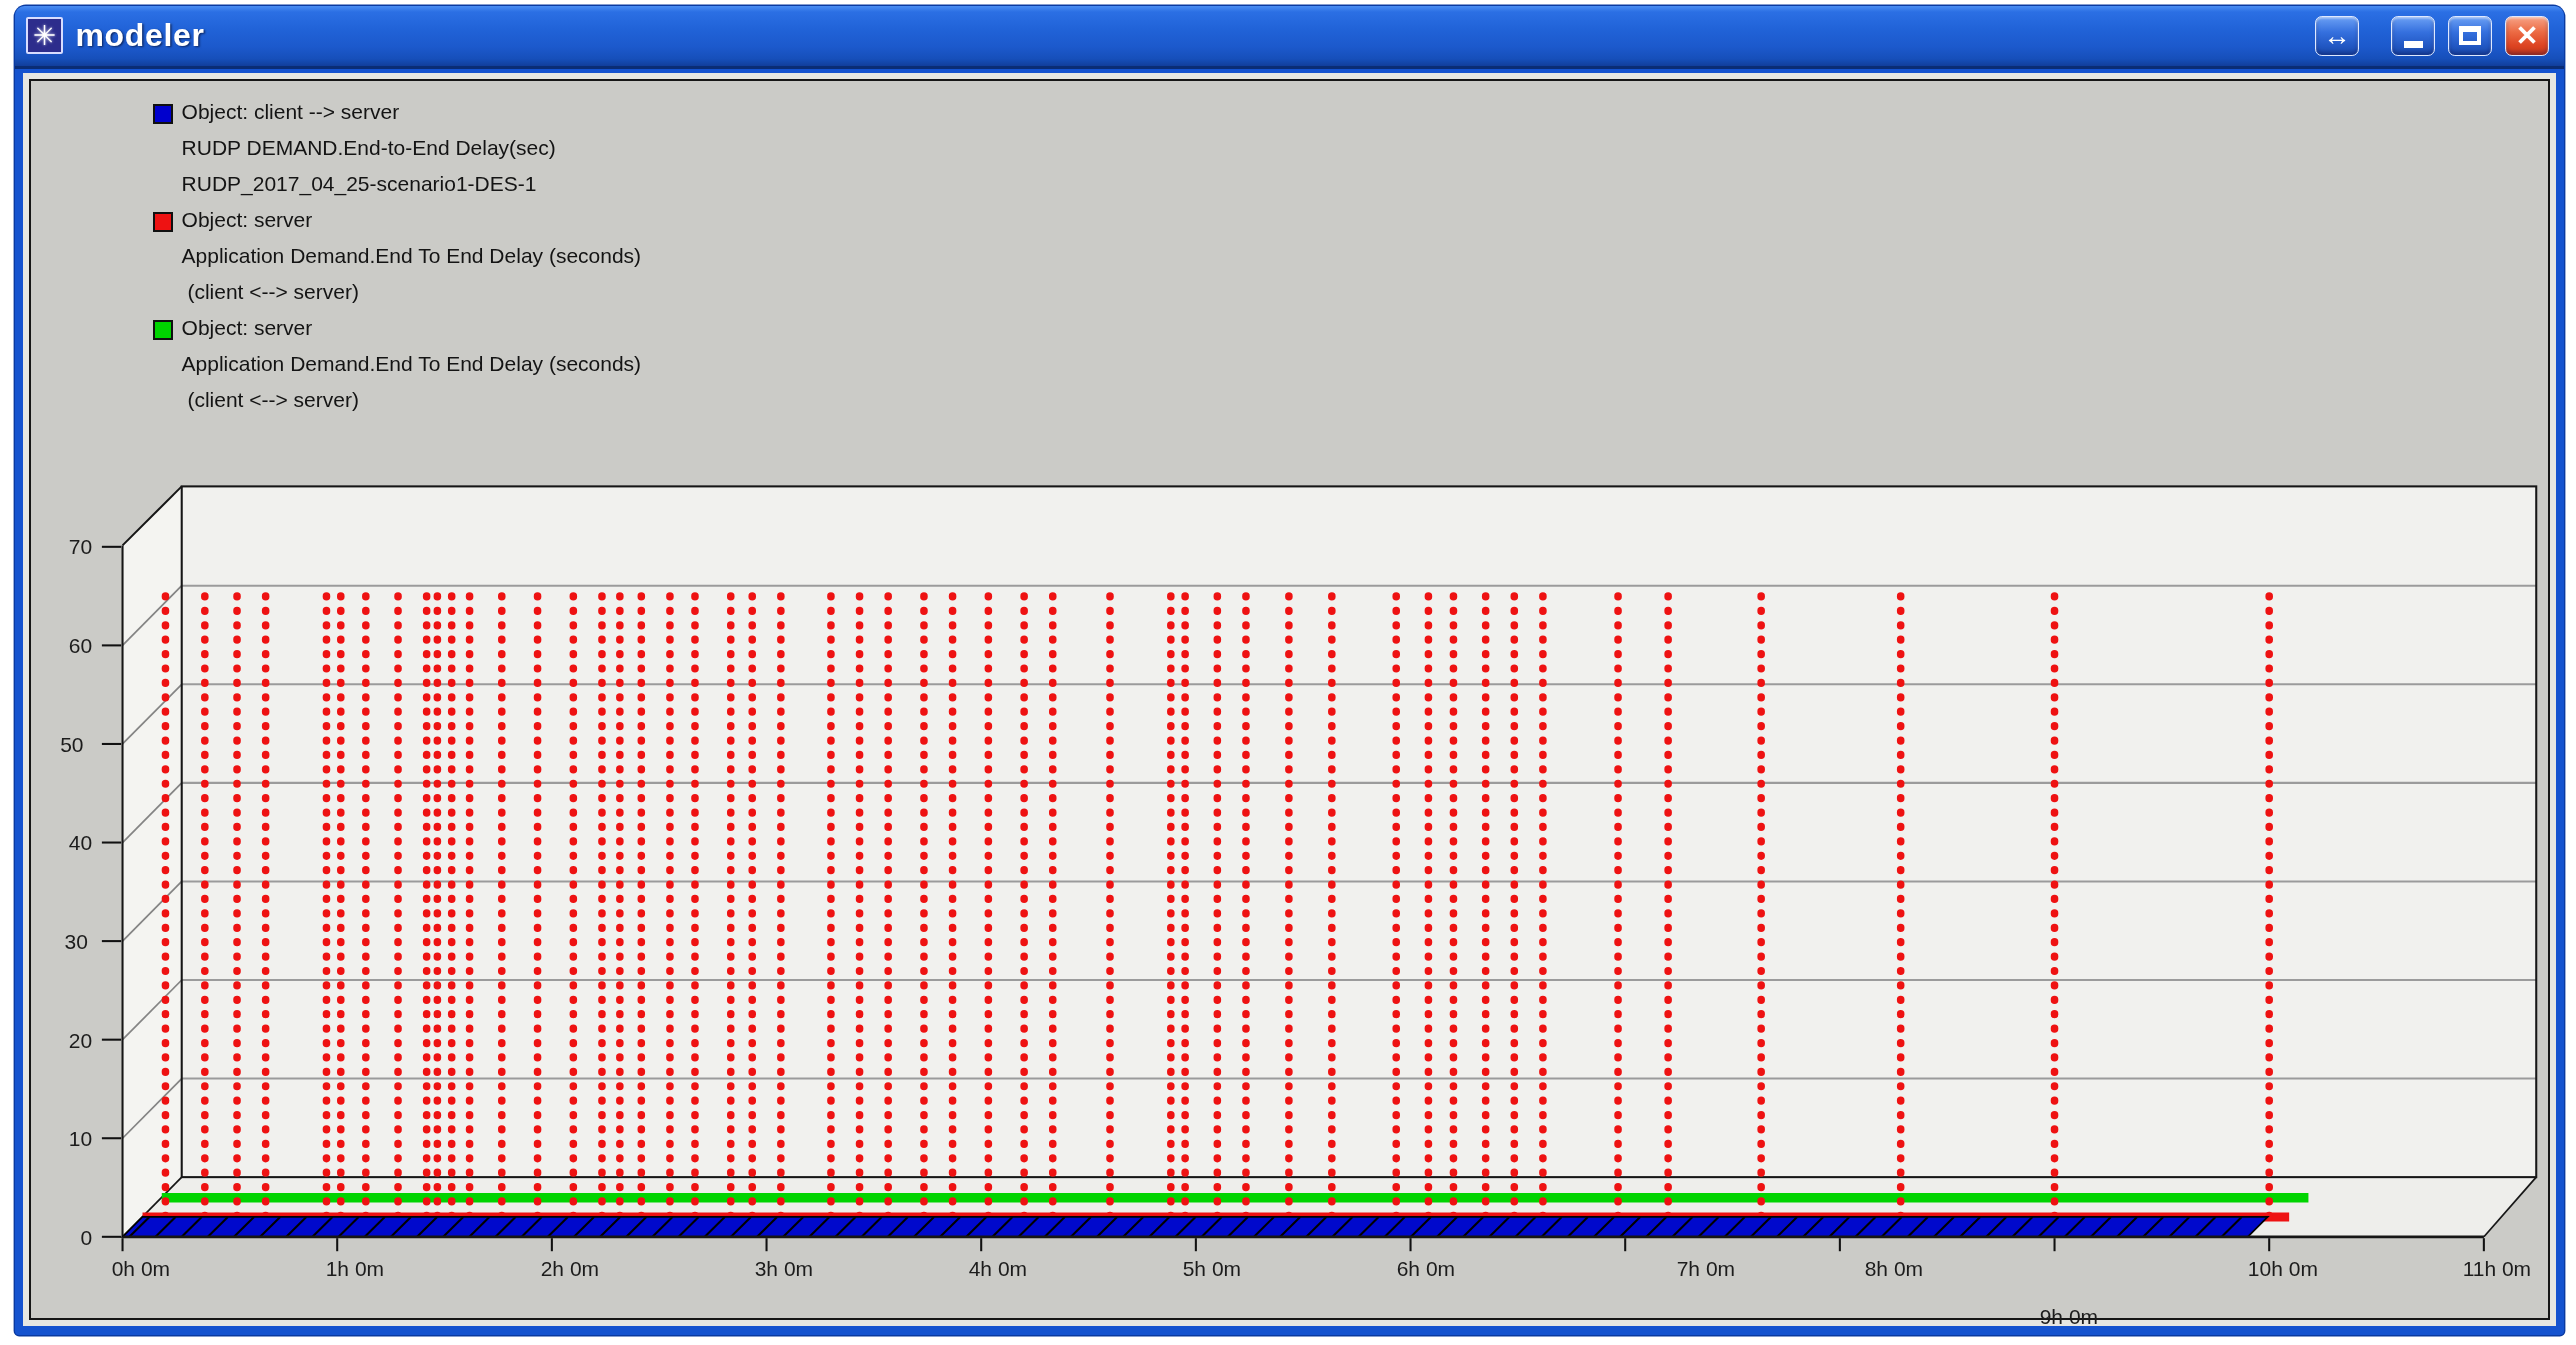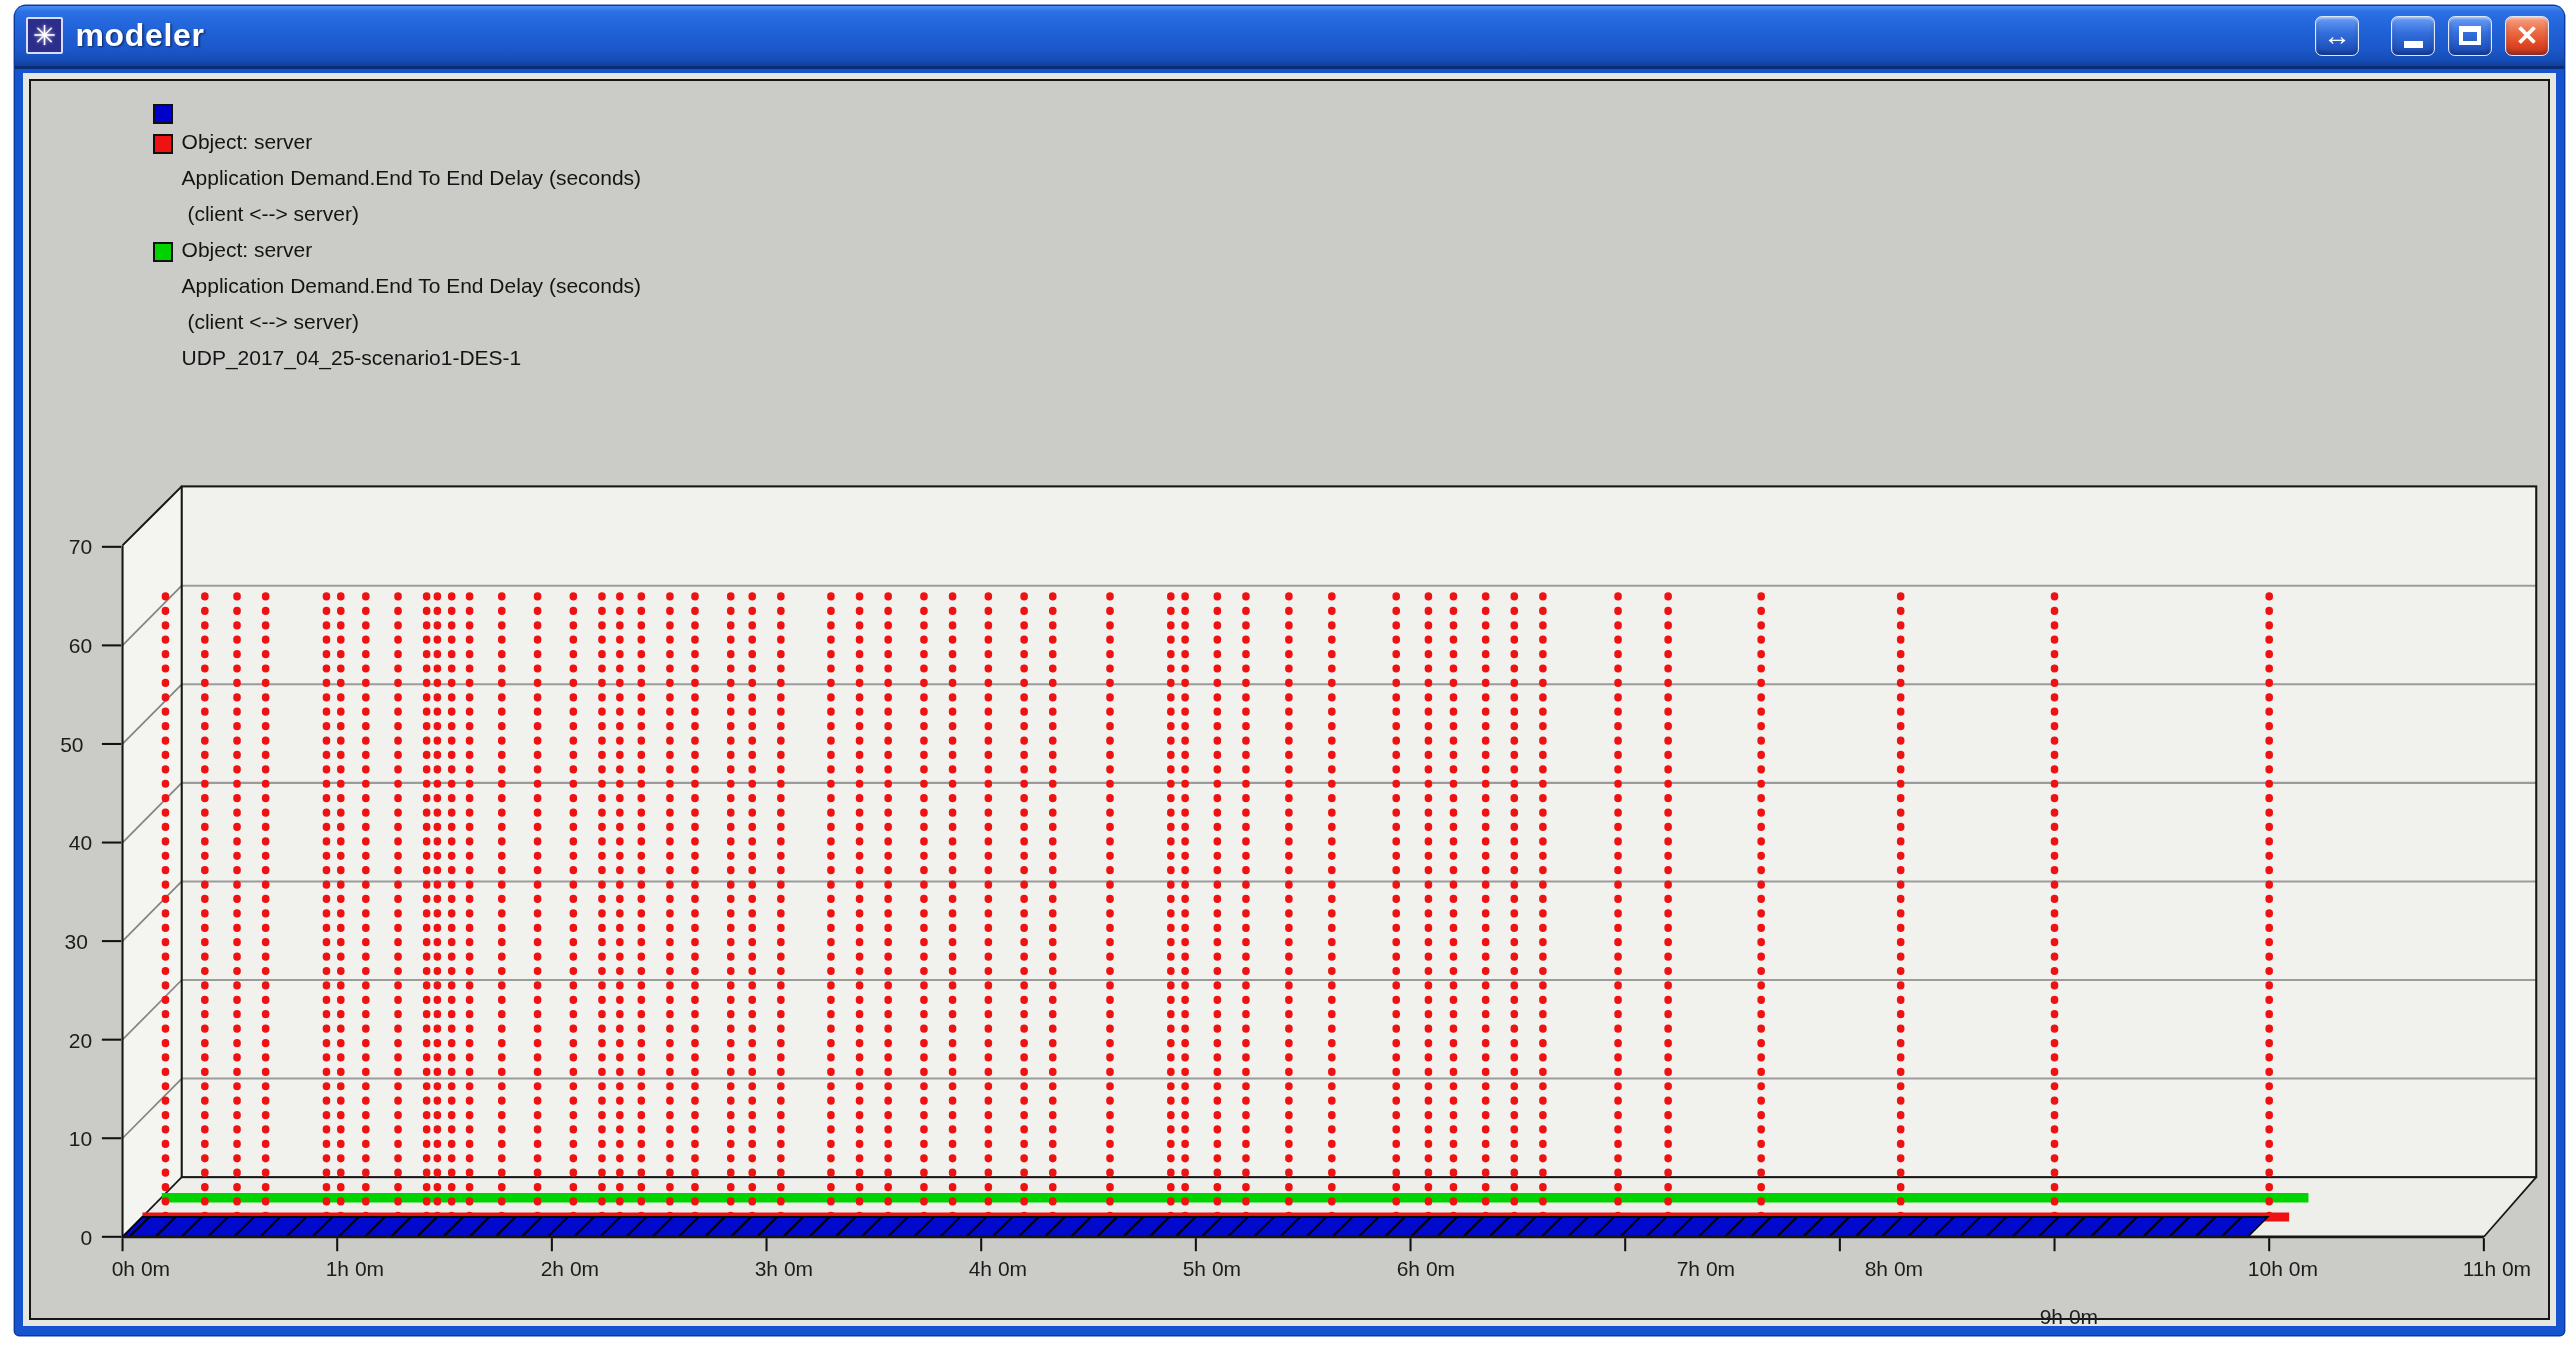--- a/index.html
+++ b/index.html
@@ -289,26 +289,27 @@
           <div class="axis-lbl" style="left: 1376px; top: 1176px; transform: translateX(-50%);">6h 0m</div>
           <div class="axis-lbl" style="left: 1656px; top: 1176px; transform: translateX(-50%);">7h 0m</div>
           <div class="axis-lbl" style="left: 1804px; top: 1176px; transform: translateX(-50%); margin-left: 40px;">8h 0m</div>
           <div class="axis-lbl" style="left: 2019px; top: 1176px; transform: translateX(-50%); margin-top: 48px;">9h 0m</div>
           <div class="axis-lbl" style="left: 2233px; top: 1176px; transform: translateX(-50%);">10h 0m</div>
           <div class="axis-lbl" style="left: 2447px; top: 1176px; transform: translateX(-50%);">11h 0m</div>
         </div>
       <div class="legend">
           <div class="legend-item">
             <span class="legend-swatch" style="background: rgb(0, 0, 205);"></span>
+            <div class="legend-lines"><div>Object: client --&gt; server</div><div>RUDP DEMAND.End-to-End Delay(sec)</div><div>RUDP_2017_04_25-scenario1-DES-1</div></div>
           </div>
           <div class="legend-item">
             <span class="legend-swatch" style="background: rgb(238, 18, 18);"></span>
             <div class="legend-lines"><div>Object: server</div><div>Application Demand.End To End Delay (seconds)</div><div> (client &lt;--&gt; server)</div></div>
           </div>
           <div class="legend-item">
             <span class="legend-swatch" style="background: rgb(0, 212, 0);"></span>
-            <div class="legend-lines"><div>Object: server</div><div>Application Demand.End To End Delay (seconds)</div><div> (client &lt;--&gt; server)</div><div>UDP_2017_04_25-scenario1-DES-1</div></div>
+            <div class="legend-lines"><div>Object: server</div><div>Application Demand.End To End Delay (seconds)</div><div> (client &lt;--&gt; server)</div></div>
           </div>
         </div>
     </div>
   </div>
 </div>
 
 
 </body></html>

